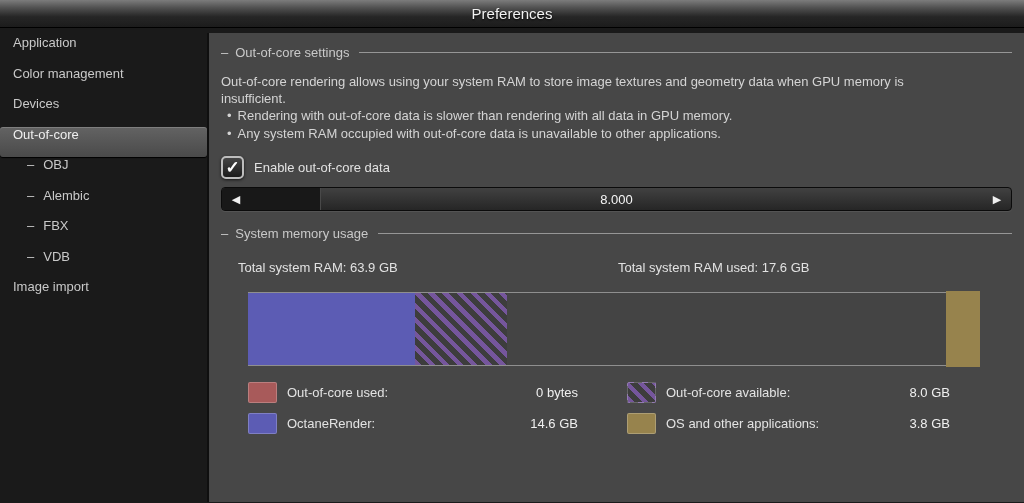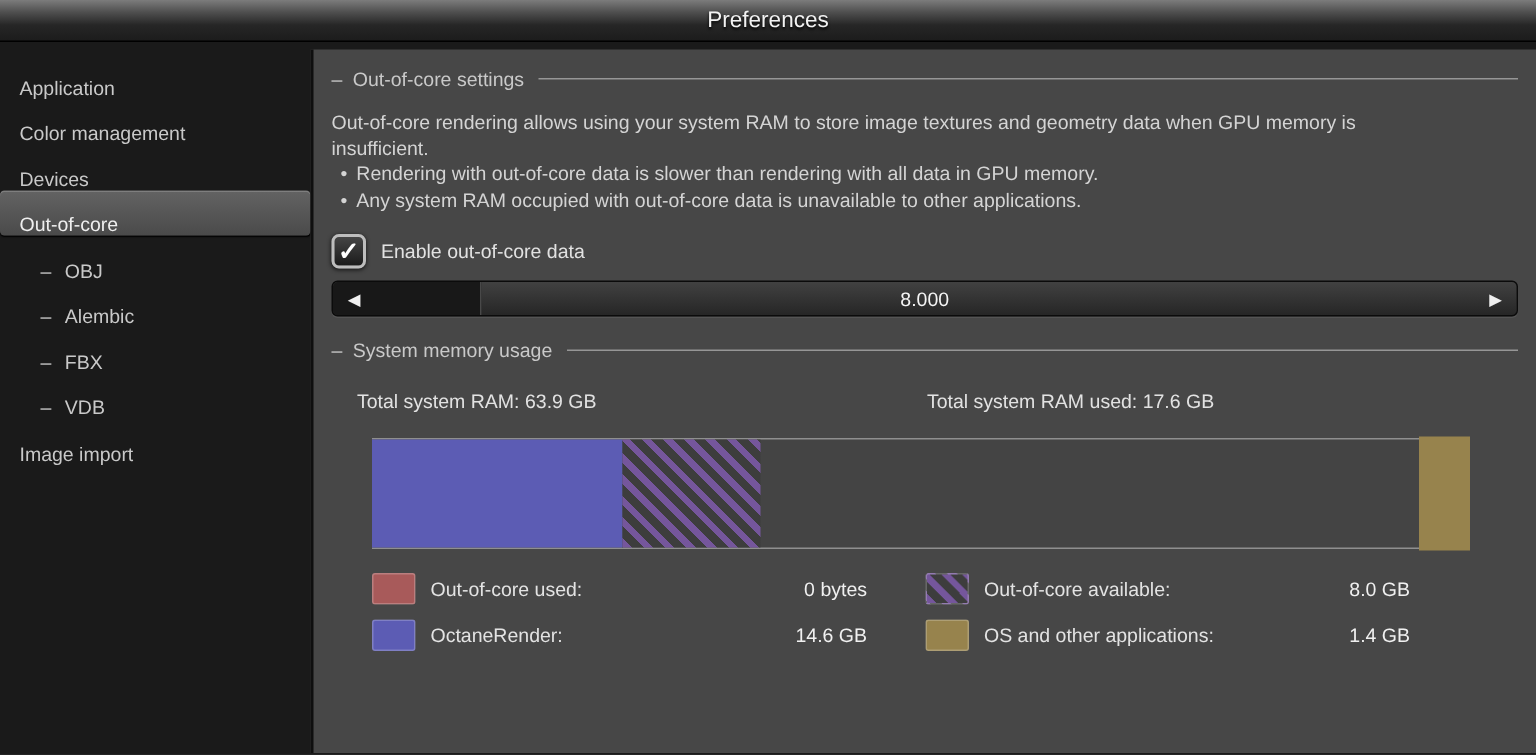--- a/index.html
+++ b/index.html
@@ -13,21 +13,21 @@
     border-bottom:1px solid #000; }
   .titlebar .title { color:#f2f2f2; font-size:15px; text-shadow:0 1px 2px #000; }
 
   
   .content { display:flex; height:474px; }
   .sidebar { width:207px; background:#1a1a1a; padding-top:7px; flex:none; }
   .main { flex:1; margin-top:5px; background:#474747; border-left:2px solid #0f0f0f;
     padding:12px 12px 0 12px; color:#d2d2d2; font-size:13px; position:relative; }
 
   
-  .sidebar-item { height:30.5px; display:flex; align-items:flex-end;
+  .sidebar-item { height:30.5px; display:flex; align-items:flex-start;
     padding-left:13px; color:#c9c9c9; font-size:13px; cursor:default; }
   .sidebar-item.indent { padding-left:27px; }
   .sidebar-item .dash { margin-right:9px; color:#c9c9c9; }
   .sidebar-item.selected {
     background:linear-gradient(#636363, #4a4a4a);
     border-radius:3px; color:#efefef;
     box-shadow:inset 0 1px 0 rgba(255,255,255,0.18), 0 1px 1px #000; }
 
   
   .section-header { display:flex; align-items:center; color:#c9c9c9;
@@ -71,21 +71,21 @@
   .totals-row { display:flex; margin:19px 0 0 17px; color:#e2e2e2; }
   .totals-row .total-ram { width:380px; flex:none; }
   .membar { margin:17px 0 0 27px; width:732px; height:74px; position:relative;
     border-top:1px solid #8f8f8f; border-bottom:1px solid #8f8f8f;
     background:#444444; }
   .membar .seg { position:absolute; top:0; bottom:0; }
   .membar .seg.overlap { top:-2px; bottom:-2px; }
 
   
   .legend { margin:11px 0 0 27px; display:grid;
-    grid-template-columns:330px 323px; column-gap:39px;
+    grid-template-columns:330px 323px; column-gap:49px;
     grid-template-rows:repeat(2, 31px); grid-auto-flow:column; }
   .legend-row { display:flex; align-items:center; }
   .legend-swatch { width:29px; height:21px; border-radius:2px; flex:none;
     border:1px solid rgba(255,255,255,0.22); margin-right:10px; }
   .legend-label { color:#e3e3e3; }
   .legend-value { margin-left:auto; color:#f0f0f0; }
 </style>
 </head>
 <body>
 
@@ -189,18 +189,18 @@
           <span class="legend-value">14.6 GB</span>
         </div>
         <div class="legend-row">
           <span class="legend-swatch" style="background: repeating-linear-gradient(45deg, rgb(117, 86, 156) 0px, rgb(117, 86, 156) 4.5px, rgb(61, 61, 61) 4.5px, rgb(61, 61, 61) 10px);"></span>
           <span class="legend-label">Out-of-core available:</span>
           <span class="legend-value">8.0 GB</span>
         </div>
         <div class="legend-row">
           <span class="legend-swatch" style="background: rgb(151, 131, 77);"></span>
           <span class="legend-label">OS and other applications:</span>
-          <span class="legend-value">1.4 GB</span>
+          <span class="legend-value">3.8 GB</span>
         </div>
       </div>
 
   </div>
 </div>
 
 </body></html>

